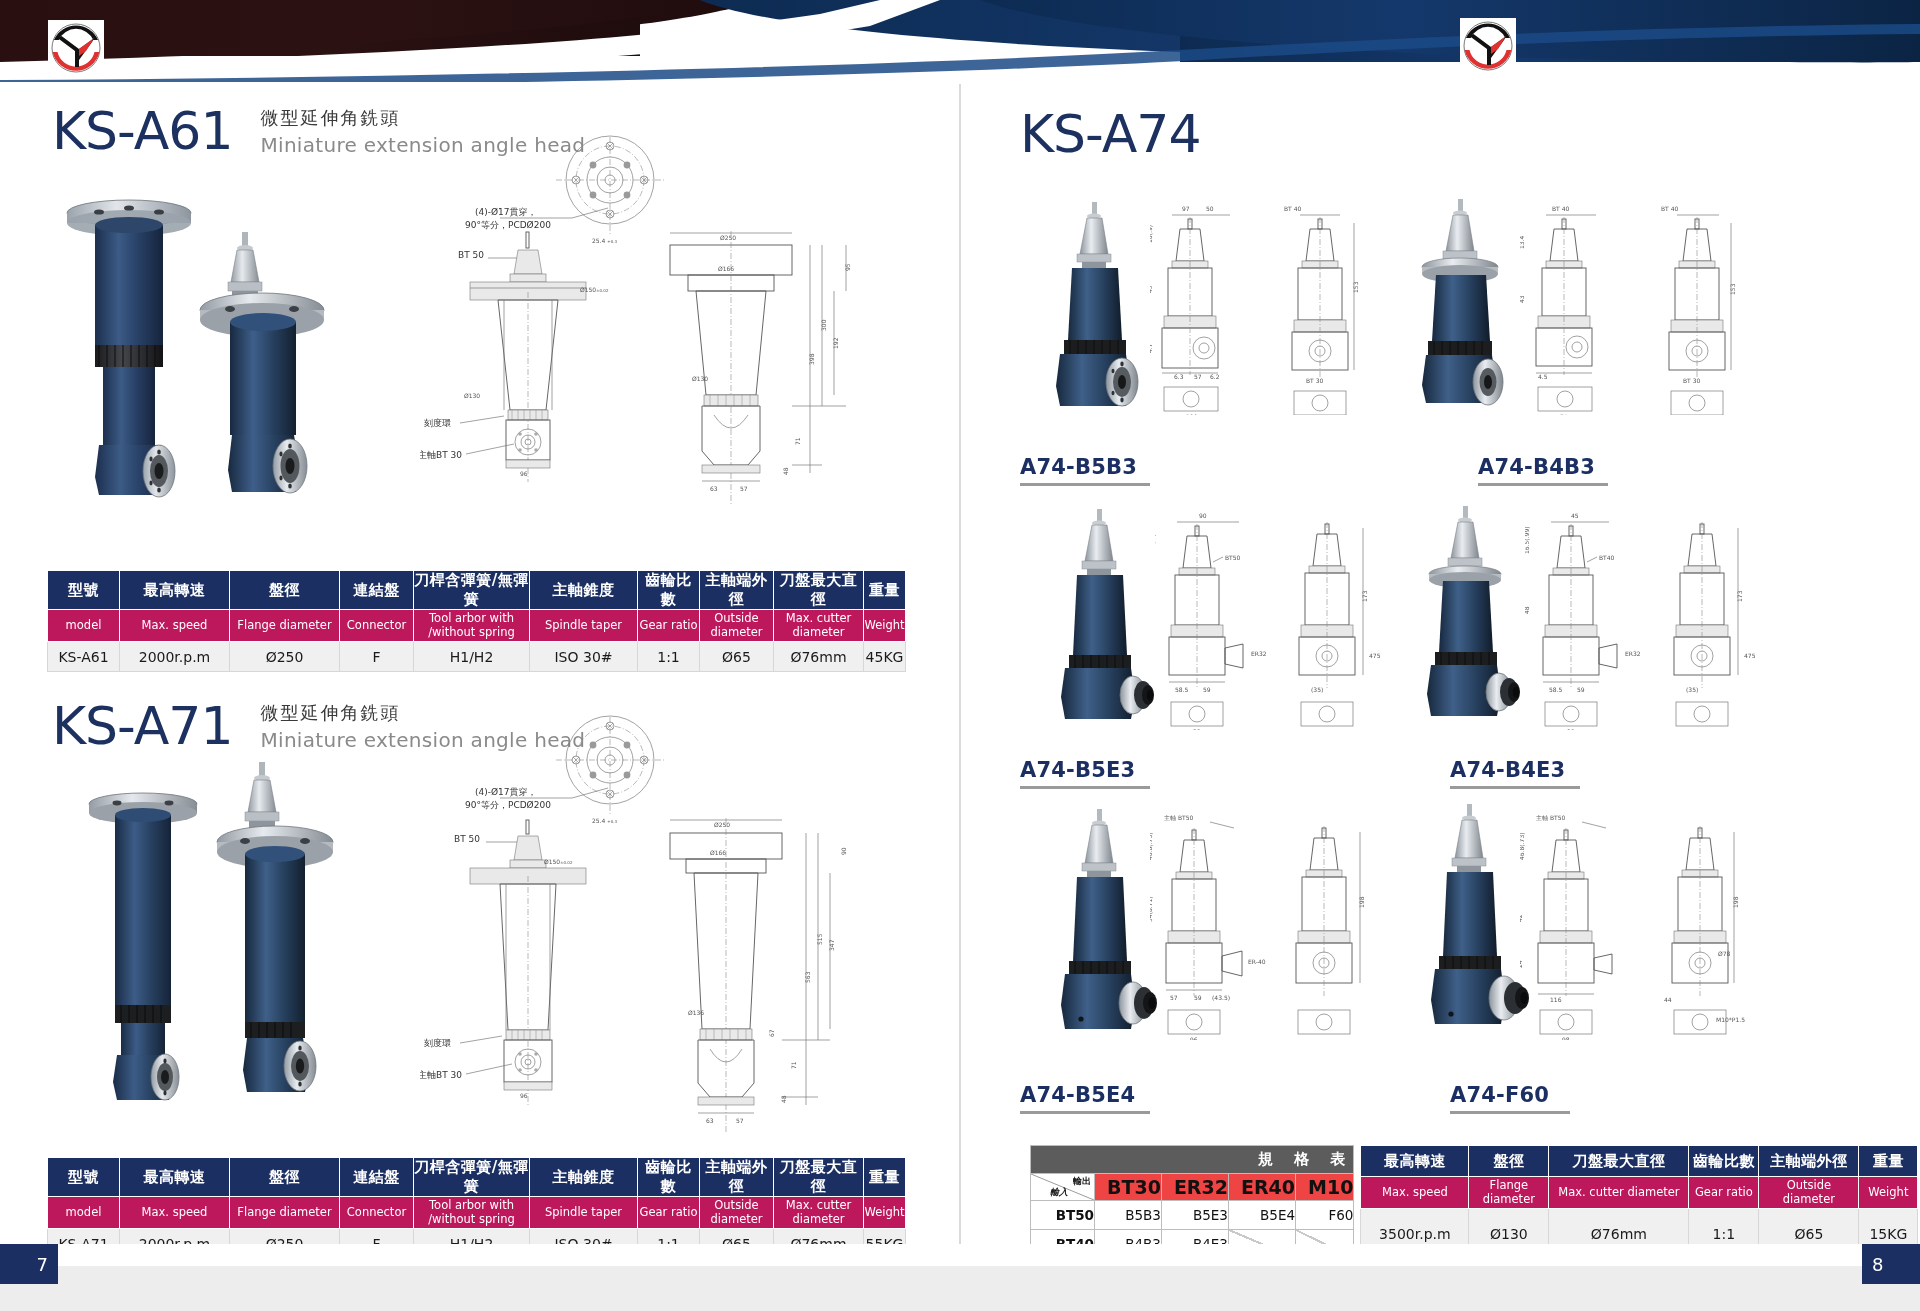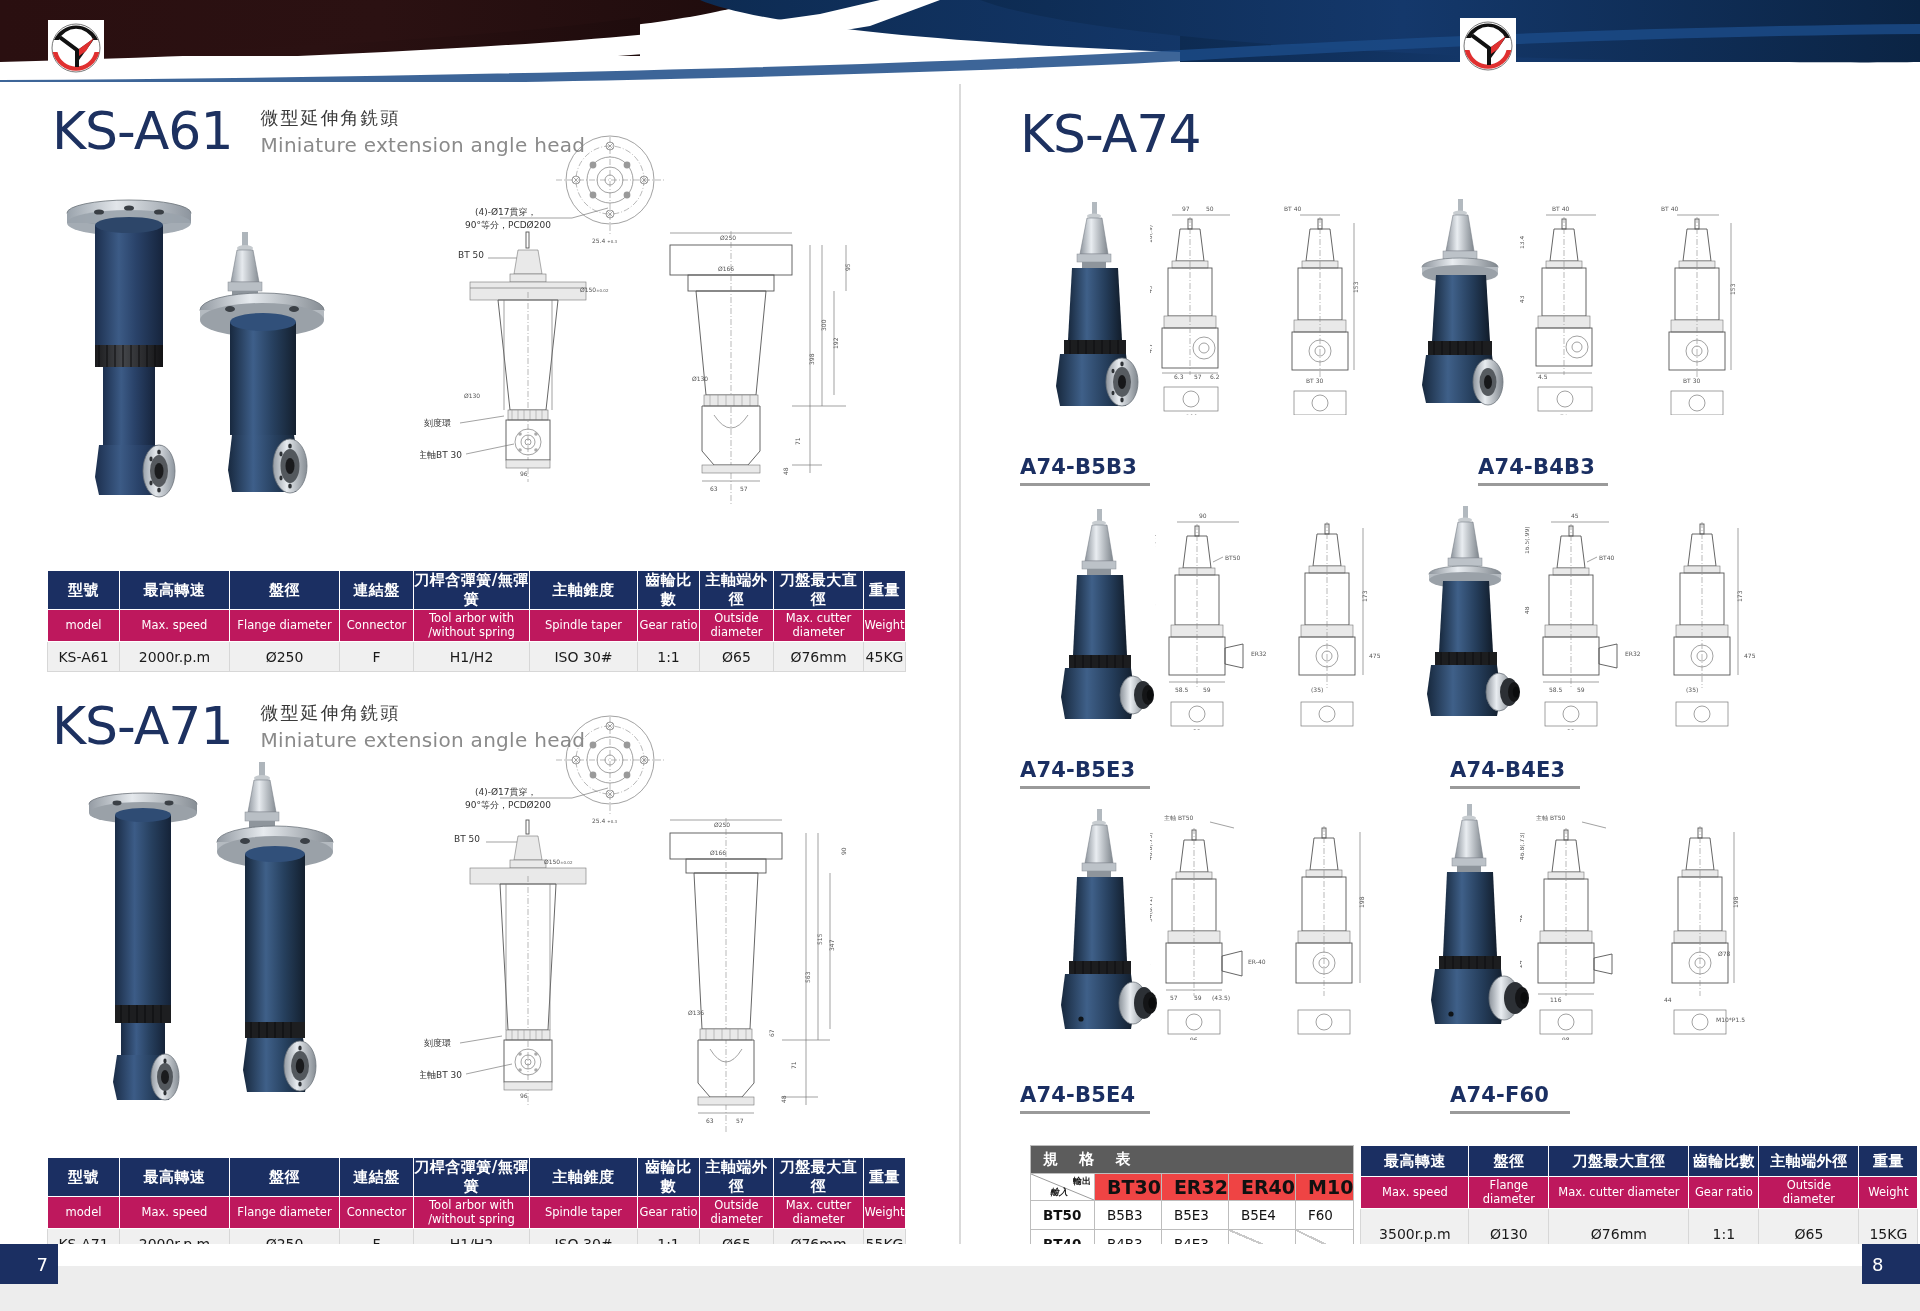--- a/index.html
+++ b/index.html
@@ -52,21 +52,21 @@
   }
   .spec-table tbody td {
     background: #f0f0f0; color: #1a1a1a; font-size: 14px; height: 30px;
     border: 1px solid #d7d7d7;
   }
 
   
   .combo-wrap { position: absolute; left: 1030px; top: 1145px; display: flex; gap: 6px; }
   .matrix-table { border-collapse: collapse; table-layout: fixed; }
   .matrix-table td, .matrix-table th {
-    border: 1px solid #bdbdbd; text-align: left; vertical-align: middle;
+    border: 1px solid #bdbdbd; text-align: right; vertical-align: middle;
     font-family: "DejaVu Sans", sans-serif;
     padding-left: 12px;
   }
   .matrix-title {
     background: #5c5c5c; color: #ffffff; font-size: 15px; font-weight: 700;
     height: 28px; letter-spacing: 8px;
   }
   .matrix-head { background: #ef4444; color: #111; font-size: 19px; font-weight: 700; height: 27px; }
   .matrix-corner {
     background: #ffffff; position: relative; width: 64px; height: 27px;

